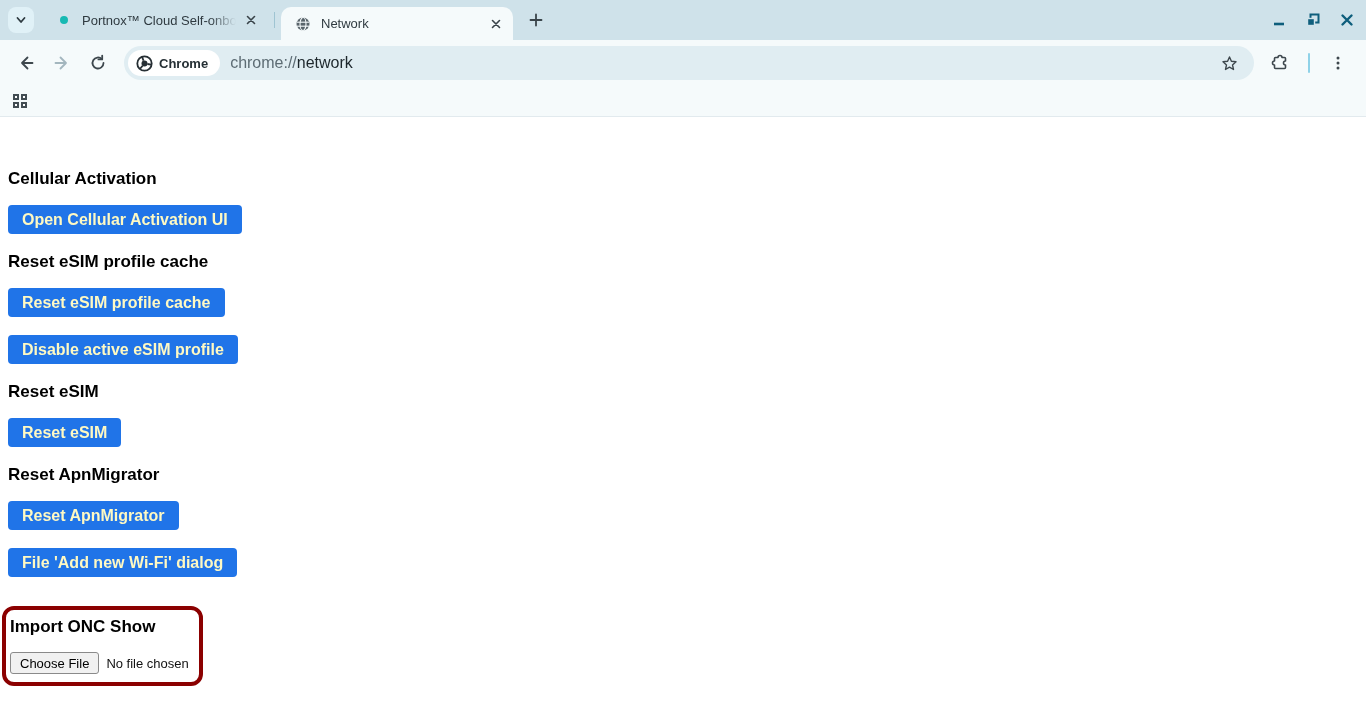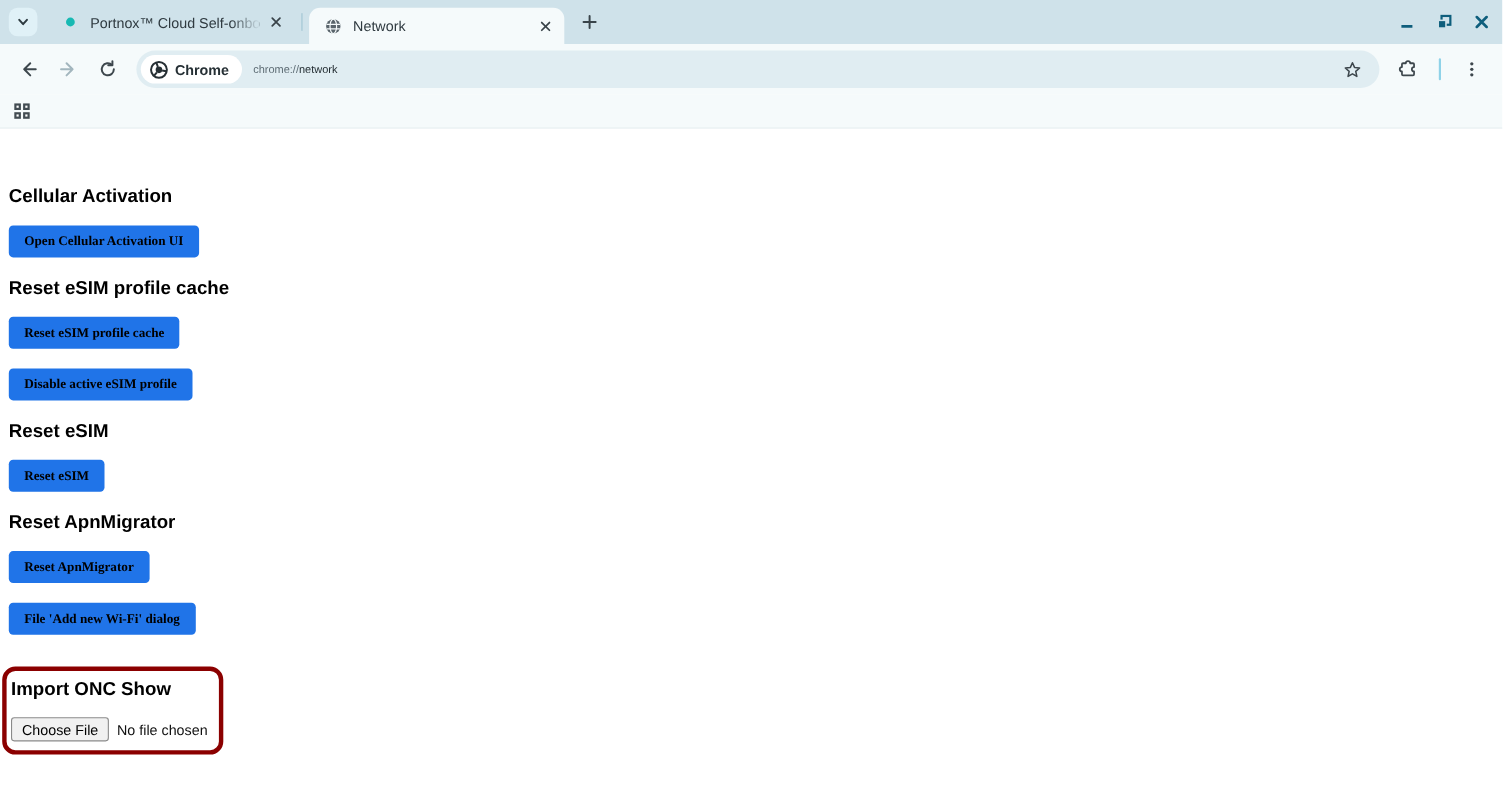--- a/index.html
+++ b/index.html
@@ -21,35 +21,35 @@
   .tabstrip-spacer { flex:1; }
   .win-controls { display:flex; align-items:center; align-self:center; gap:16px; margin-right:10px; }
   .win-btn { width:18px; height:18px; display:flex; align-items:center; justify-content:center; cursor:pointer; }
 
   
   .toolbar { height:46px; background:#f5fafb; display:flex; align-items:center; flex-shrink:0; padding:0 10px 0 8px; }
   .nav-btn { width:32px; height:32px; border-radius:50%; display:flex; align-items:center; justify-content:center; cursor:pointer; flex-shrink:0; margin:0 2px; }
   .omnibox { flex:1; height:34px; background:#e0edf2; border-radius:17px; display:flex; align-items:center; margin:0 8px; padding:0 12px 0 4px; min-width:0; }
   .chrome-chip { background:#ffffff; height:26px; border-radius:13px; display:flex; align-items:center; gap:6px; padding:0 12px 0 8px; flex-shrink:0; }
   .chrome-chip-label { font-size:13px; font-weight:bold; color:#252f34; }
-  .url-text { font-size:10px; margin-left:10px; white-space:nowrap; overflow:hidden; flex:1; }
+  .url-text { font-size:16px; margin-left:10px; white-space:nowrap; overflow:hidden; flex:1; }
   .url-scheme { color:#5d6c74; }
   .url-host { color:#1d272c; }
   .toolbar-divider { width:2px; height:20px; background:#8fd2e8; margin:0 10px; border-radius:1px; }
 
   
   .bookmarks-bar { height:31px; background:#f5fafb; border-bottom:1px solid #e2eaee; display:flex; align-items:center; padding-left:13px; flex-shrink:0; }
   .apps-grid { display:grid; grid-template-columns:6px 6px; grid-template-rows:6px 6px; gap:2px; cursor:pointer; }
   .apps-grid span { border:2px solid #424c52; background:#fff; }
 
   
   .content { flex:1; background:#fff; padding:40px 0 0 8px; overflow:hidden; }
   .section { margin-bottom:18px;margin-top:12px; }
   .section-heading { font-size:17px; line-height:20px; font-weight:bold; color:#000; margin:0 0 16px 0; }
-  .action-button { display:inline-block; background:#2074e8; color:#000000; border:none; border-radius:4px; height:29px; padding:0 14px; font-family:Liberation Serif, serif; font-size:12px; font-weight:bold; cursor:pointer; }
+  .action-button { display:inline-block; background:#2074e8; color:#fef9c3; border:none; border-radius:4px; height:29px; padding:0 14px; font-family:Liberation Sans, sans-serif; font-size:16px; font-weight:bold; cursor:pointer; }
 
   .highlight-box { display:inline-block; margin:11px 0 0 -6px; border:4px solid #8b0000; border-radius:12px; padding:3px 10px 8px 4px; }
   .file-row { display:flex; align-items:center; margin-top:15px; }
   .choose-file-btn { height:22px; background:#f1f1f1; border:1px solid #8a8a8a; border-radius:3px; padding:0 9px; font-family:"Liberation Sans", sans-serif; font-size:13px; color:#000; cursor:pointer; }
   .file-status { font-size:13px; color:#111; margin-left:7px; white-space:nowrap; }
 
   svg { display:block; }
 </style>
 </head>
 <body>

